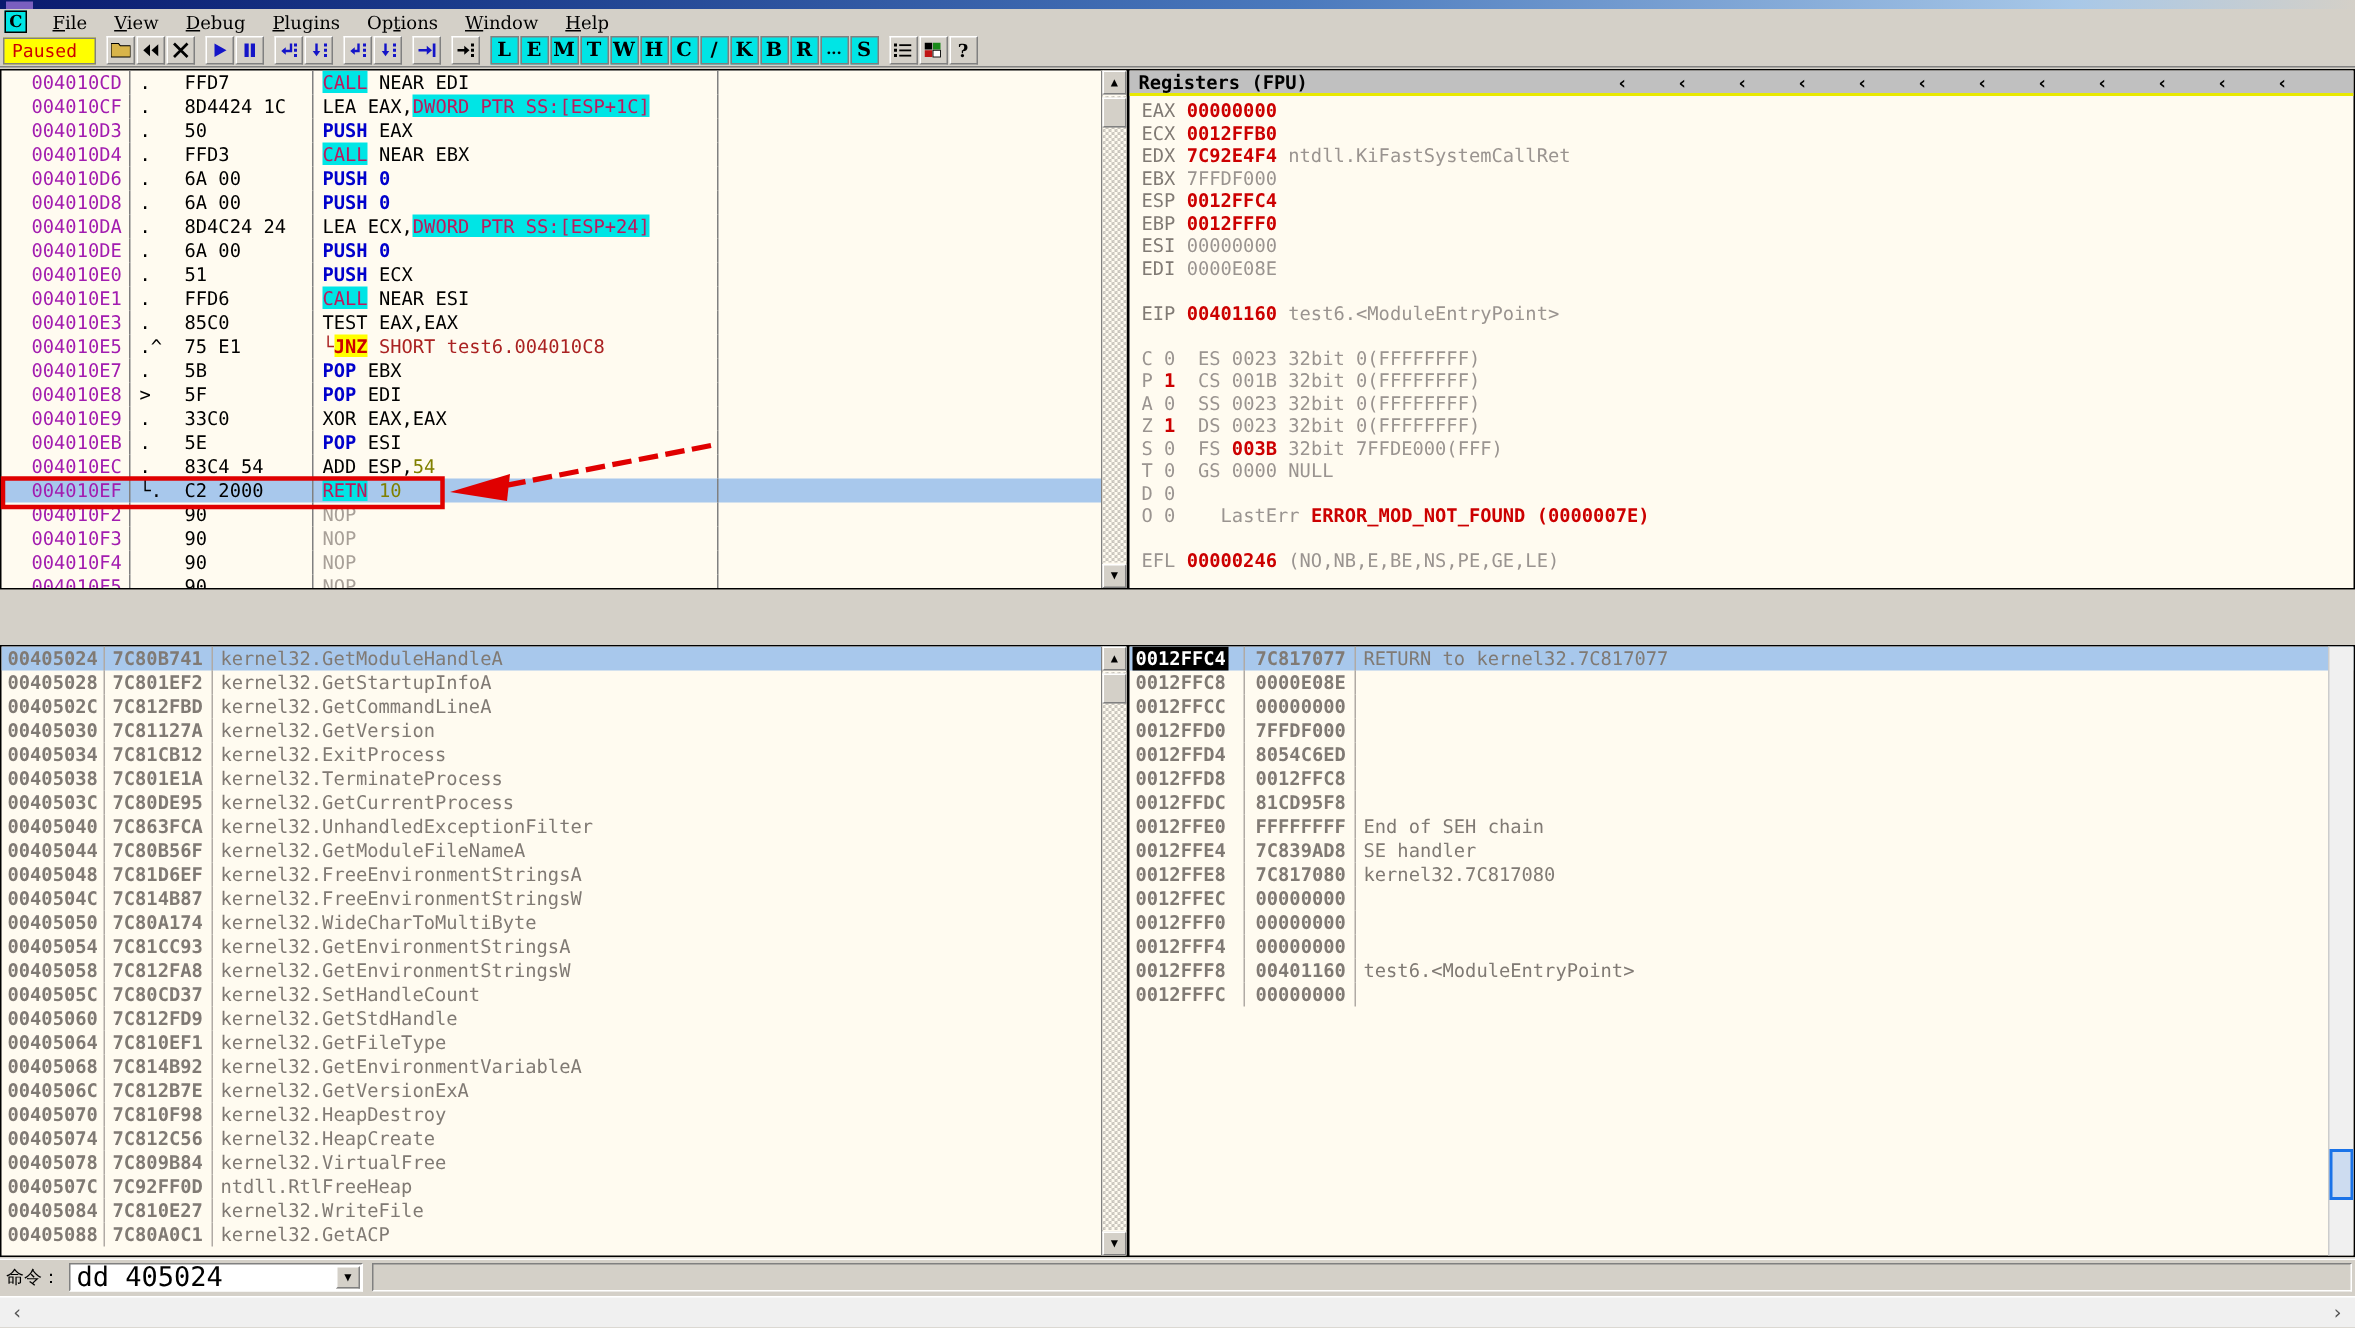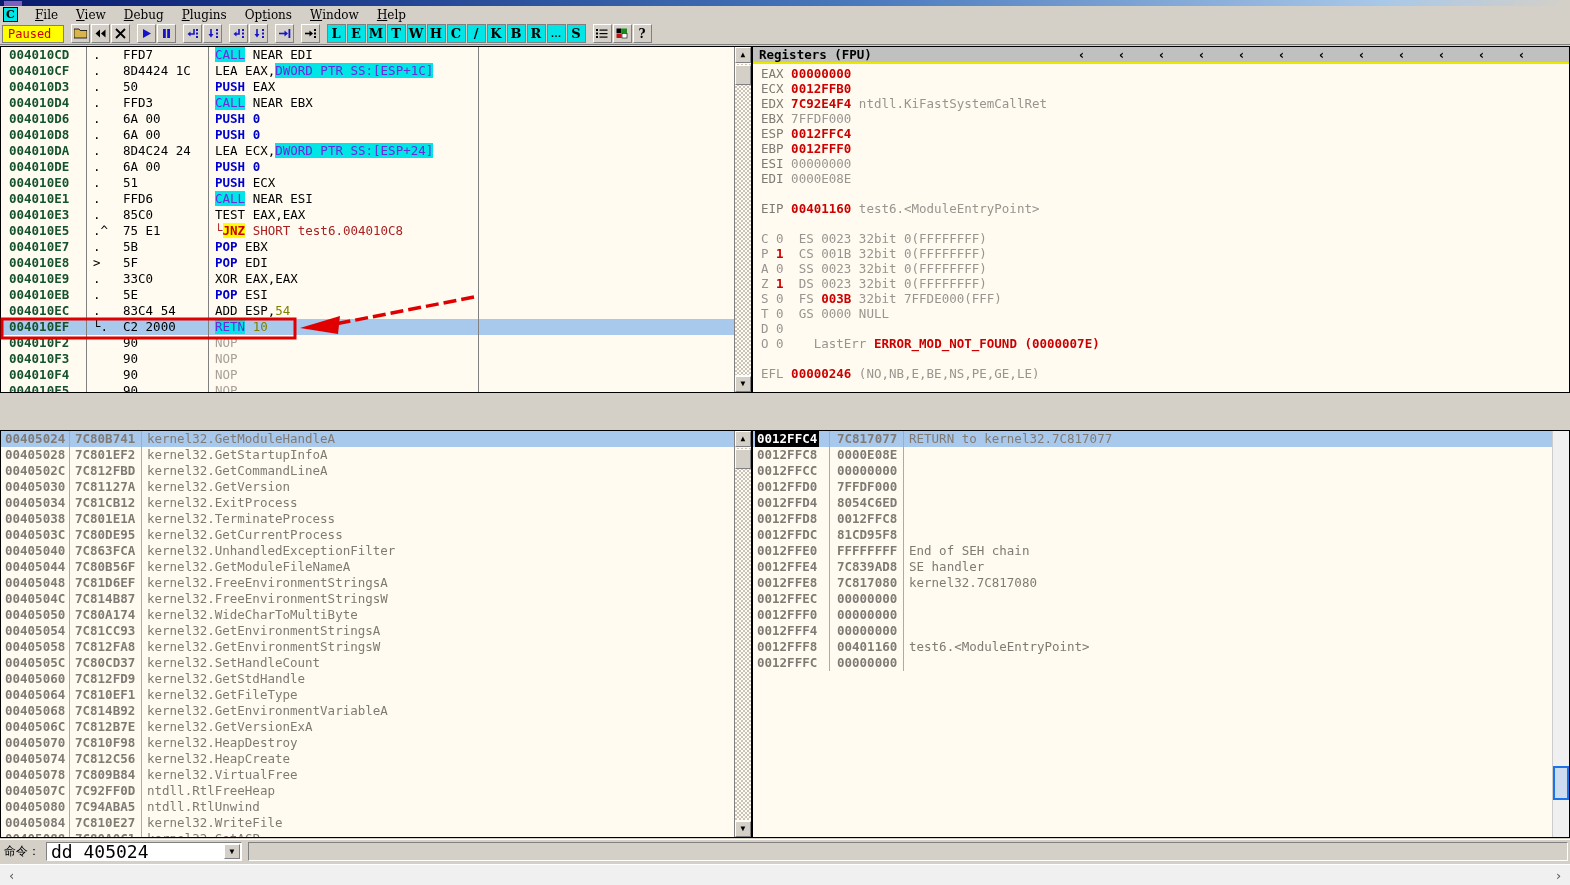--- a/index.html
+++ b/index.html
@@ -82,35 +82,35 @@
     font-size: 12.5px;
     line-height: 16px;
     white-space: pre;
   }
 
   
   #disasm { left: 0; top: 46px; width: 752px; height: 347px; }
   .d-row { position: relative; height: 16px; }
   .d-row.sel { background: #a8c8ec; }
   .d-addr {
-    position: absolute; left: 8px; top: 0; width: 78px;
-    color: #14532d; font-weight: bold;
+    position: absolute; left: 20px; top: 0; width: 78px;
+    color: #a21caf; font-weight: normal;
   }
   .d-vline1 { position: absolute; left: 85px; top: 0; width: 1px; height: 100%; background: #808080; }
   .d-flag {
     position: absolute; left: 92px; top: 0; width: 26px;
     color: #000;
   }
   .d-hex {
     position: absolute; left: 122px; top: 0; width: 88px; color: #000;
   }
   .d-vline2 { position: absolute; left: 207px; top: 0; width: 1px; height: 100%; background: #808080; }
   .d-mnem { position: absolute; left: 214px; top: 0; color: #000; }
   .d-vline3 { position: absolute; left: 477px; top: 0; width: 1px; height: 100%; background: #808080; }
-  .hl-cyan  { background: #00e5e5; color: #6d28d9; }
+  .hl-cyan  { background: #00e5e5; color: #be185d; }
   .hl-yellow{ background: #ffff00; color: #cc0000; font-weight: bold; }
   .c-blue   { color: #0000cc; font-weight: bold; }
   .c-dkred  { color: #aa2222; }
   .c-olive  { color: #808000; }
   .c-grey   { color: #a8a098; }
   .c-black  { color: #000; }
 
   
   #regs { left: 752px; top: 46px; width: 818px; height: 347px; }
   .reg-header {
@@ -462,21 +462,20 @@
         <div class="m-row rowtext"><span class="m-addr">00405058</span><span class="m-v1"></span><span class="m-val">7C812FA8</span><span class="m-v2"></span><span class="m-com">kernel32.GetEnvironmentStringsW</span></div>
         <div class="m-row rowtext"><span class="m-addr">0040505C</span><span class="m-v1"></span><span class="m-val">7C80CD37</span><span class="m-v2"></span><span class="m-com">kernel32.SetHandleCount</span></div>
         <div class="m-row rowtext"><span class="m-addr">00405060</span><span class="m-v1"></span><span class="m-val">7C812FD9</span><span class="m-v2"></span><span class="m-com">kernel32.GetStdHandle</span></div>
         <div class="m-row rowtext"><span class="m-addr">00405064</span><span class="m-v1"></span><span class="m-val">7C810EF1</span><span class="m-v2"></span><span class="m-com">kernel32.GetFileType</span></div>
         <div class="m-row rowtext"><span class="m-addr">00405068</span><span class="m-v1"></span><span class="m-val">7C814B92</span><span class="m-v2"></span><span class="m-com">kernel32.GetEnvironmentVariableA</span></div>
         <div class="m-row rowtext"><span class="m-addr">0040506C</span><span class="m-v1"></span><span class="m-val">7C812B7E</span><span class="m-v2"></span><span class="m-com">kernel32.GetVersionExA</span></div>
         <div class="m-row rowtext"><span class="m-addr">00405070</span><span class="m-v1"></span><span class="m-val">7C810F98</span><span class="m-v2"></span><span class="m-com">kernel32.HeapDestroy</span></div>
         <div class="m-row rowtext"><span class="m-addr">00405074</span><span class="m-v1"></span><span class="m-val">7C812C56</span><span class="m-v2"></span><span class="m-com">kernel32.HeapCreate</span></div>
         <div class="m-row rowtext"><span class="m-addr">00405078</span><span class="m-v1"></span><span class="m-val">7C809B84</span><span class="m-v2"></span><span class="m-com">kernel32.VirtualFree</span></div>
         <div class="m-row rowtext"><span class="m-addr">0040507C</span><span class="m-v1"></span><span class="m-val">7C92FF0D</span><span class="m-v2"></span><span class="m-com">ntdll.RtlFreeHeap</span></div>
-        <div class="m-row rowtext"><span class="m-addr">00405080</span><span class="m-v1"></span><span class="m-val">7C94ABA5</span><span class="m-v2"></span><span class="m-com">ntdll.RtlUnwind</span></div>
         <div class="m-row rowtext"><span class="m-addr">00405084</span><span class="m-v1"></span><span class="m-val">7C810E27</span><span class="m-v2"></span><span class="m-com">kernel32.WriteFile</span></div>
         <div class="m-row rowtext"><span class="m-addr">00405088</span><span class="m-v1"></span><span class="m-val">7C80A0C1</span><span class="m-v2"></span><span class="m-com">kernel32.GetACP</span></div>
       </div>
     <div class="vsb" style="right:0; top:0; bottom:0;">
       <div class="sb-btn sb-up">▲</div>
       <div class="vsb-track"></div>
       <div class="sb-thumb" style="top:18px;"></div>
       <div class="sb-btn sb-dn">▼</div>
     </div>
   </div>

